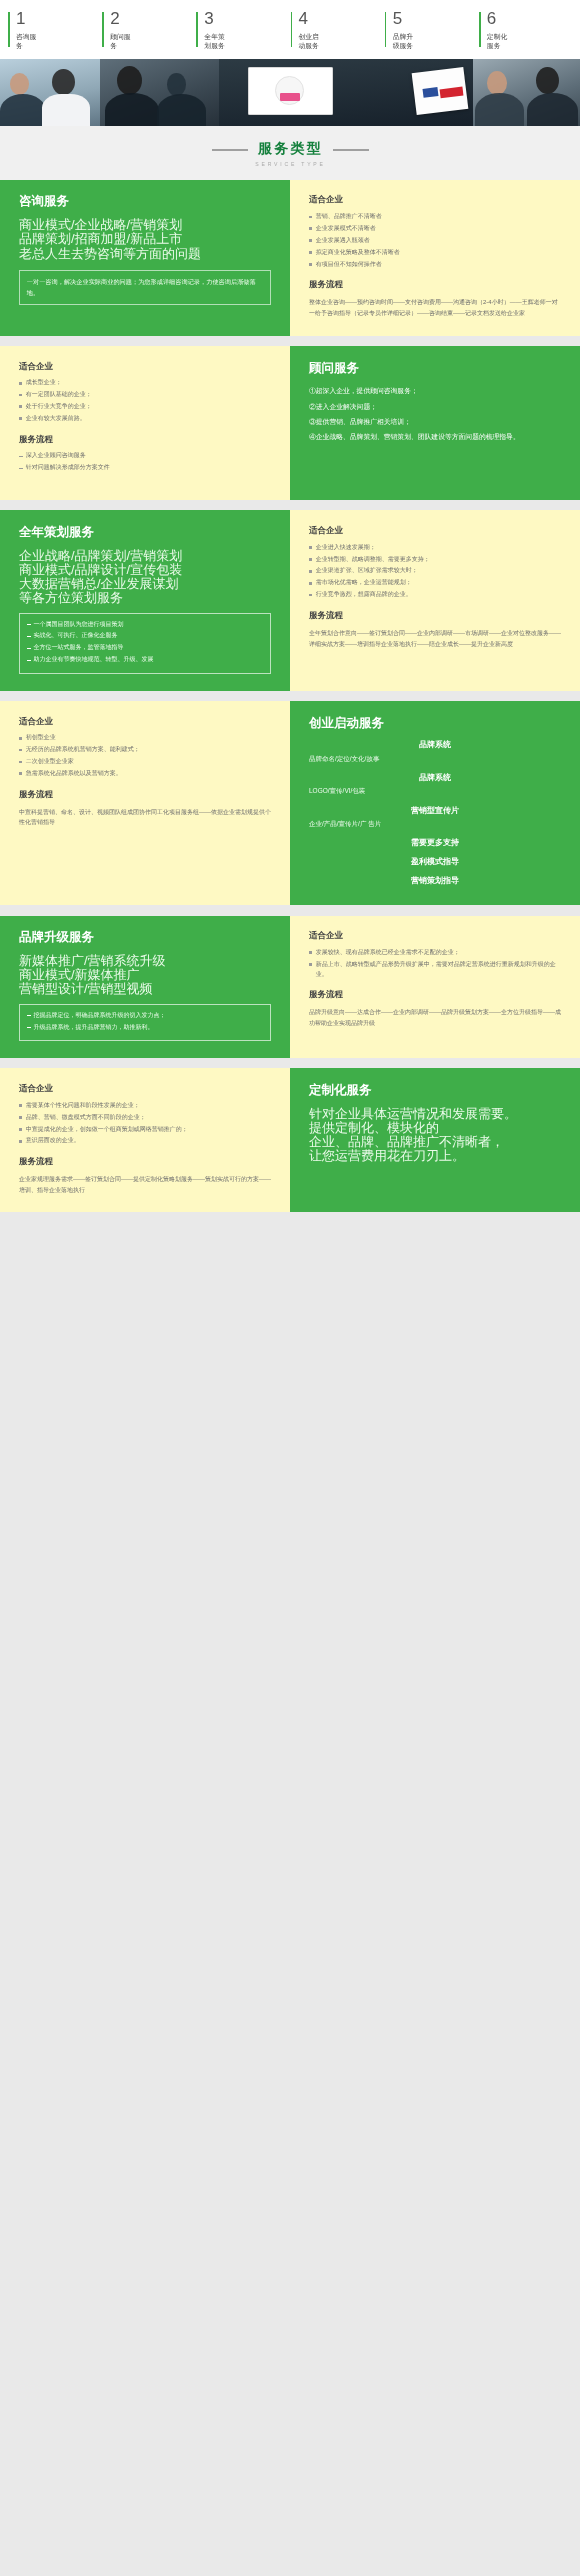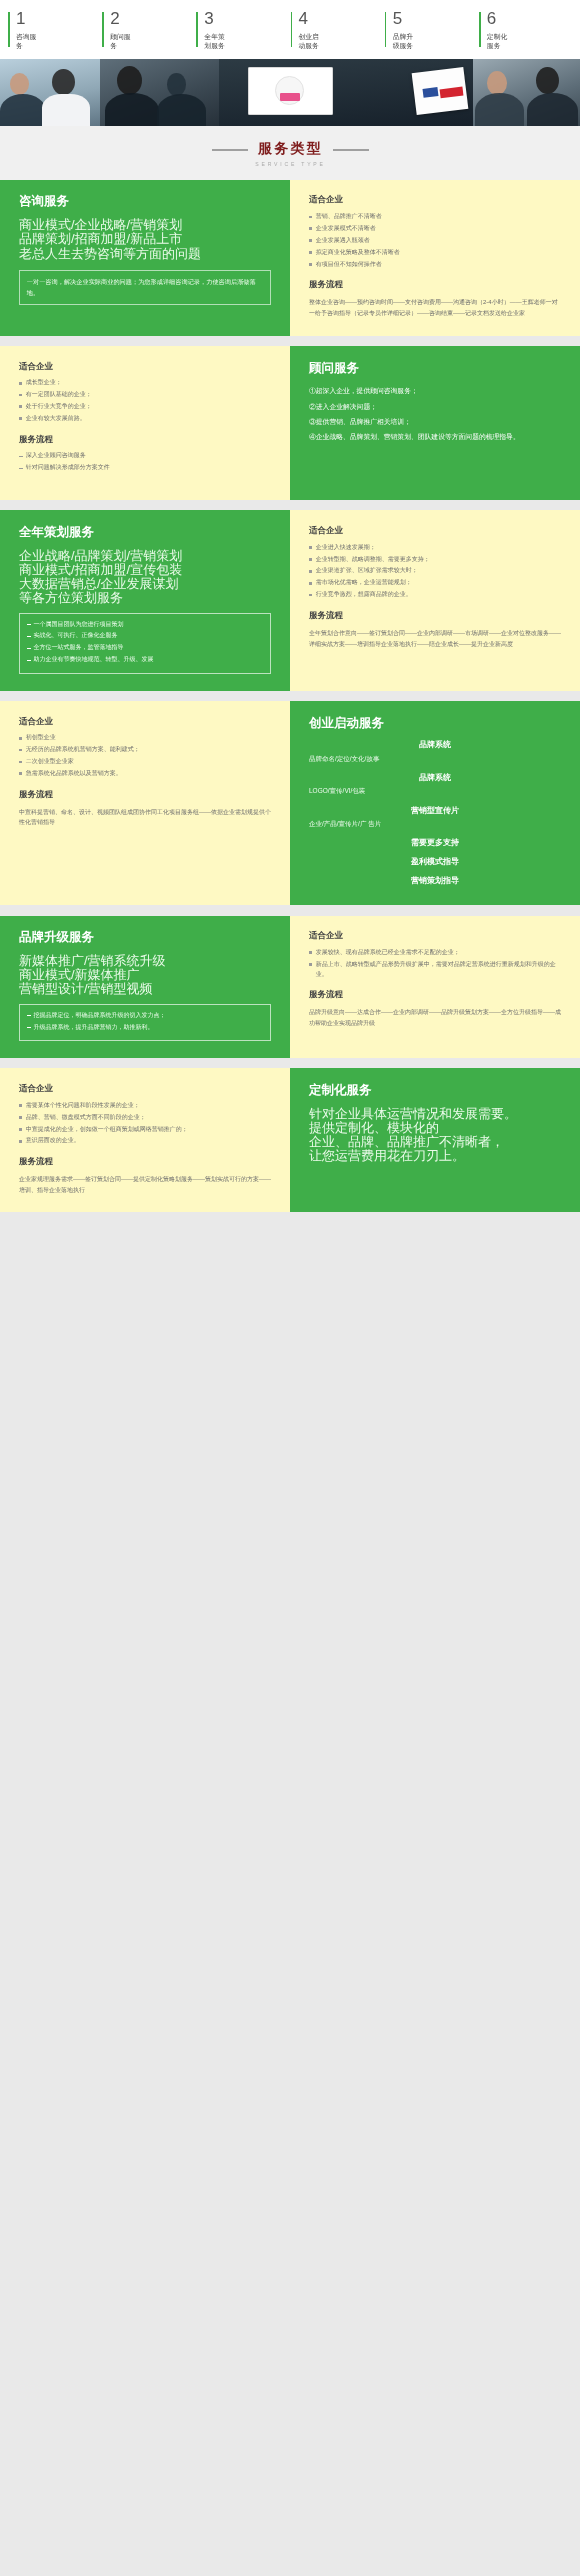--- a/index.html
+++ b/index.html
@@ -113,21 +113,21 @@
   
   .title-band {
     background:#f0f0f0;
     text-align:center;
     padding:14.7px 0 12.5px 0;
     position:relative;
   }
   .title-cn {
     font-size:14px;
     letter-spacing:2.3px;
-    color:#7f1d1d;
+    color:#15803d;
     font-weight:bold;
     display:inline-block;
     position:relative;
   }
   .title-cn::before, .title-cn::after {
     content:"";
     position:absolute;
     top:9px;
     width:36px; height:1.1px;
     background:#9f9f9f;
@@ -367,21 +367,21 @@
     </div>
   </div>
 
   <div class="gap"></div>
 
   <div class="svc">
     <div class="col green">
       <div class="svc-title">全年策划服务</div>
       <div class="lead">
         <div>企业战略/品牌策划/营销策划</div>
-        <div>商业模式/招商加盟/宣传包装</div>
+        <div>商业模式/品牌设计/宣传包装</div>
         <div>大数据营销总/企业发展谋划</div>
         <div>等各方位策划服务</div>
       </div>
       <div class="boxed">
         <ul class="dash" style="margin:0;">
           <li>一个属国目团队为您进行项目策划</li>
           <li>实战化、可执行、正像化企服务</li>
           <li>全方位一站式服务，监管落地指导</li>
           <li>助力企业有节奏快地规范、转型、升级、发展</li>
         </ul>

